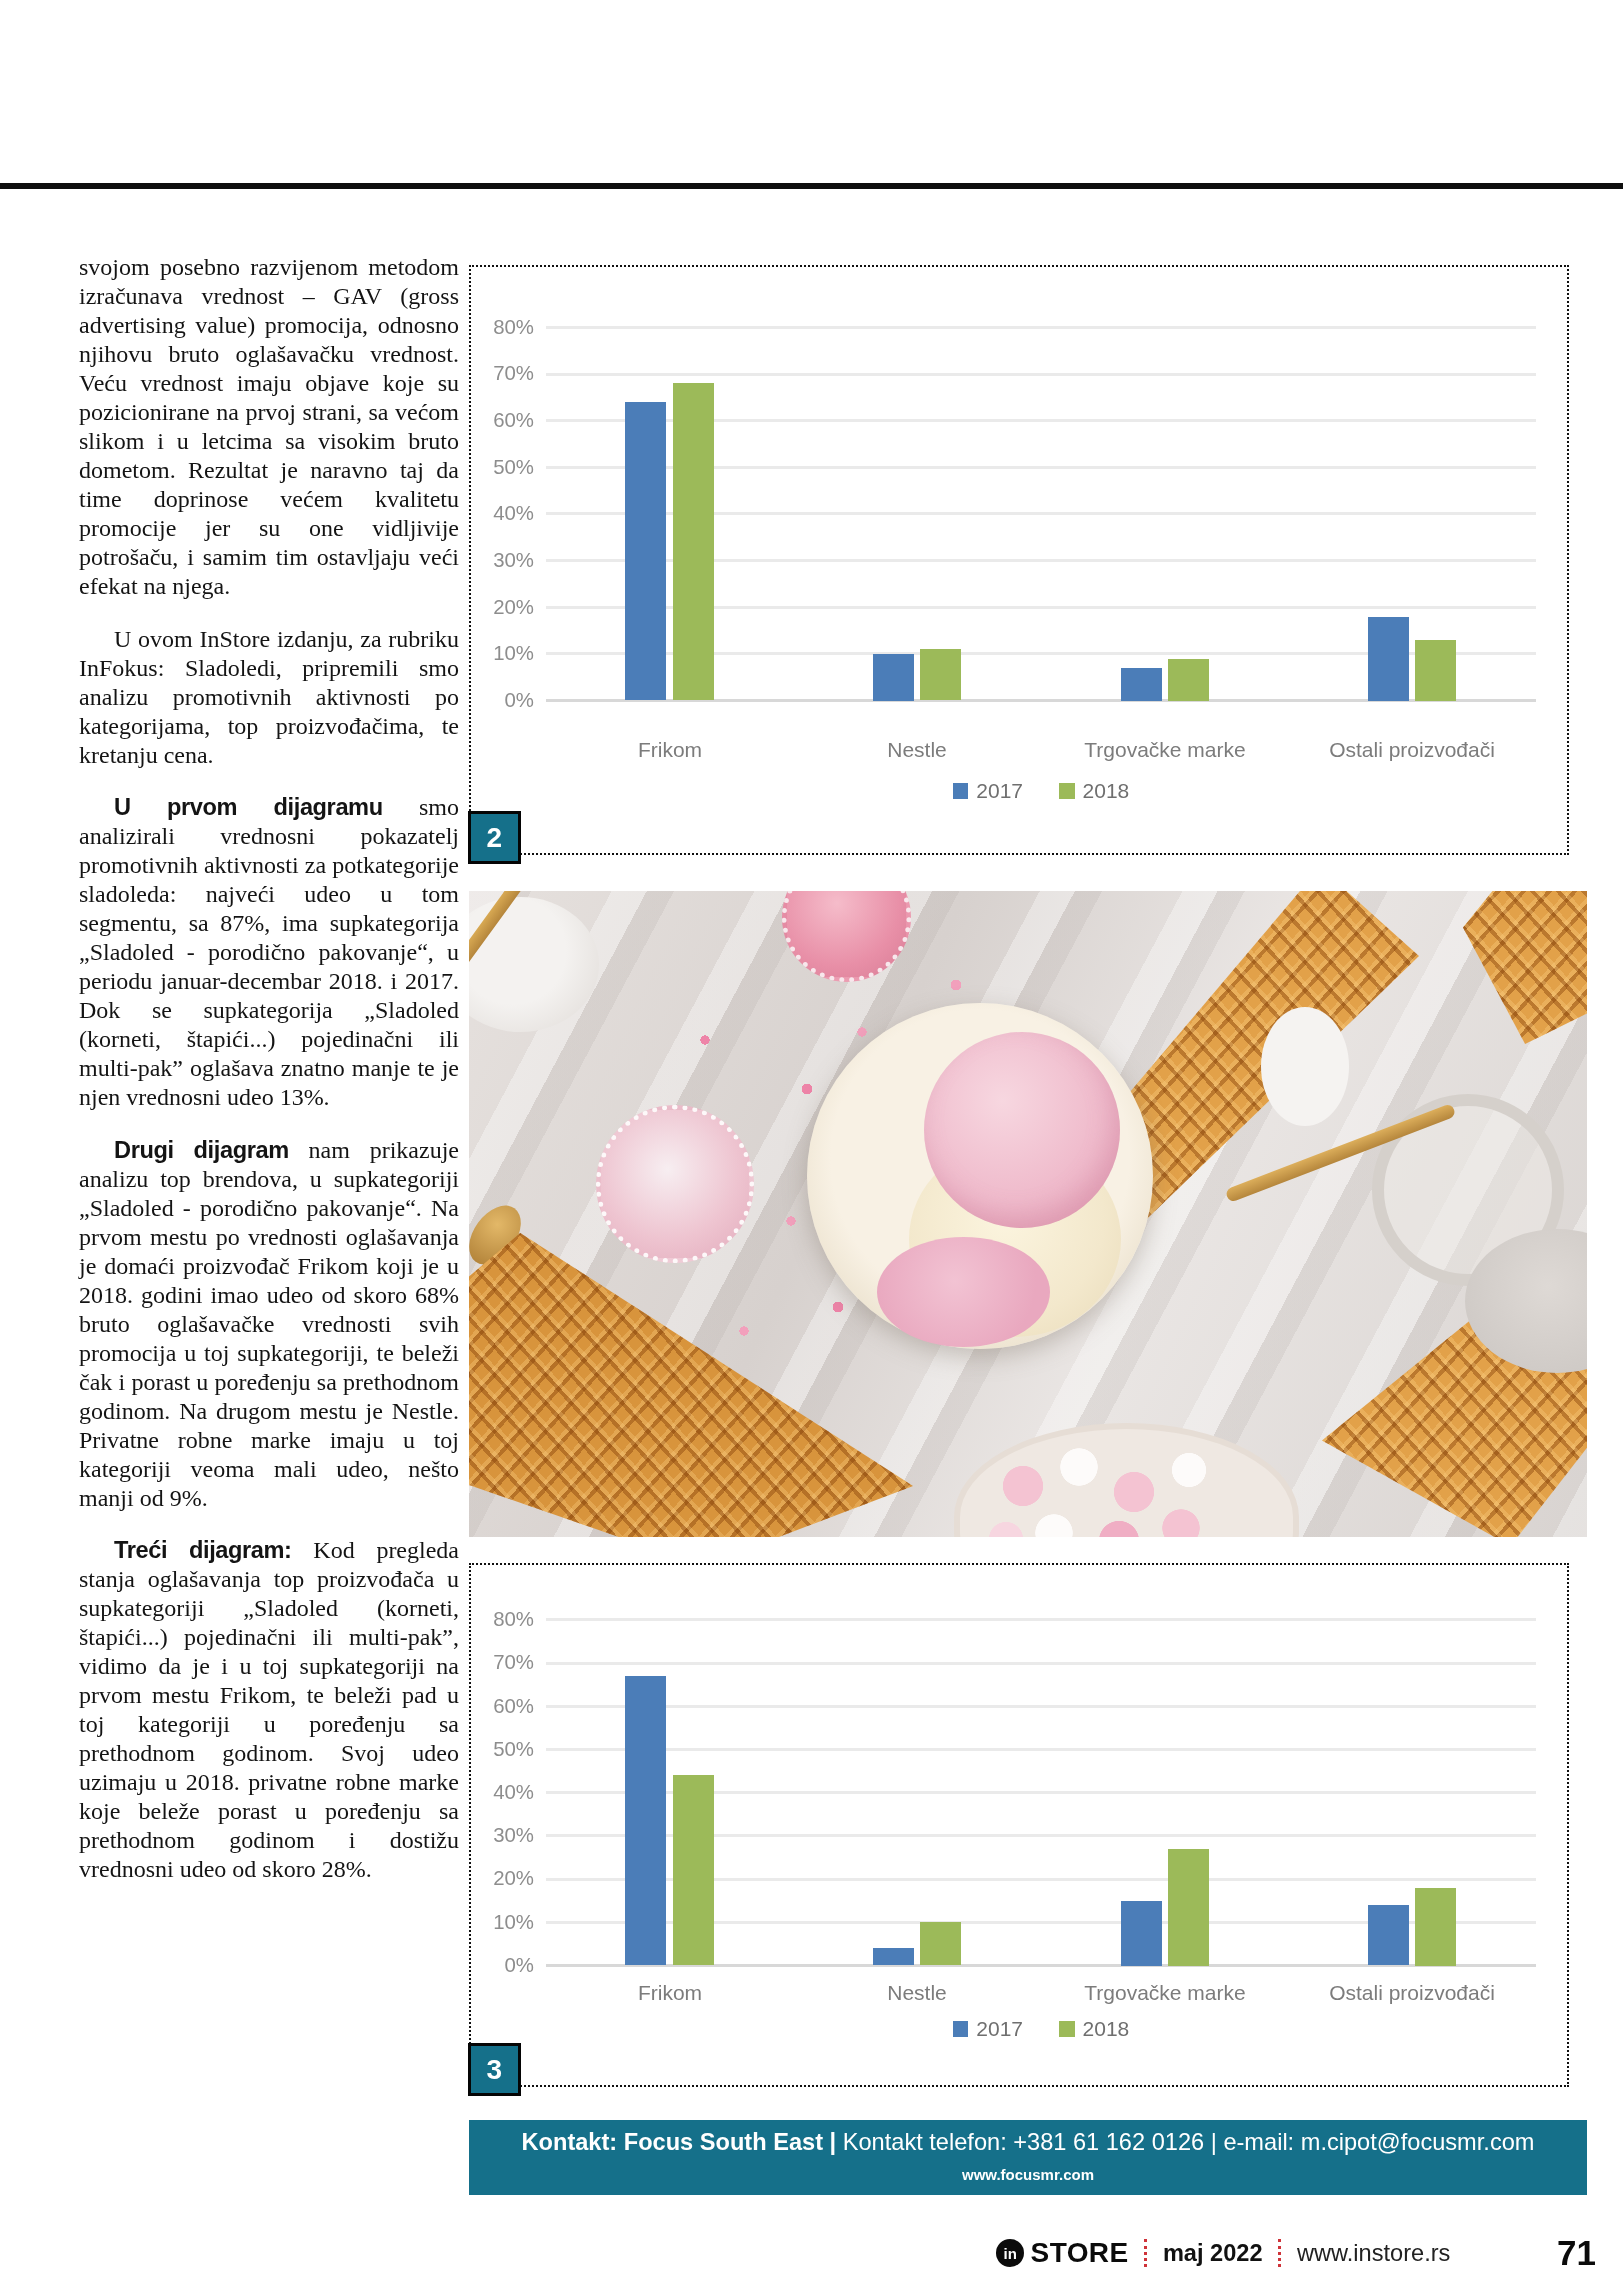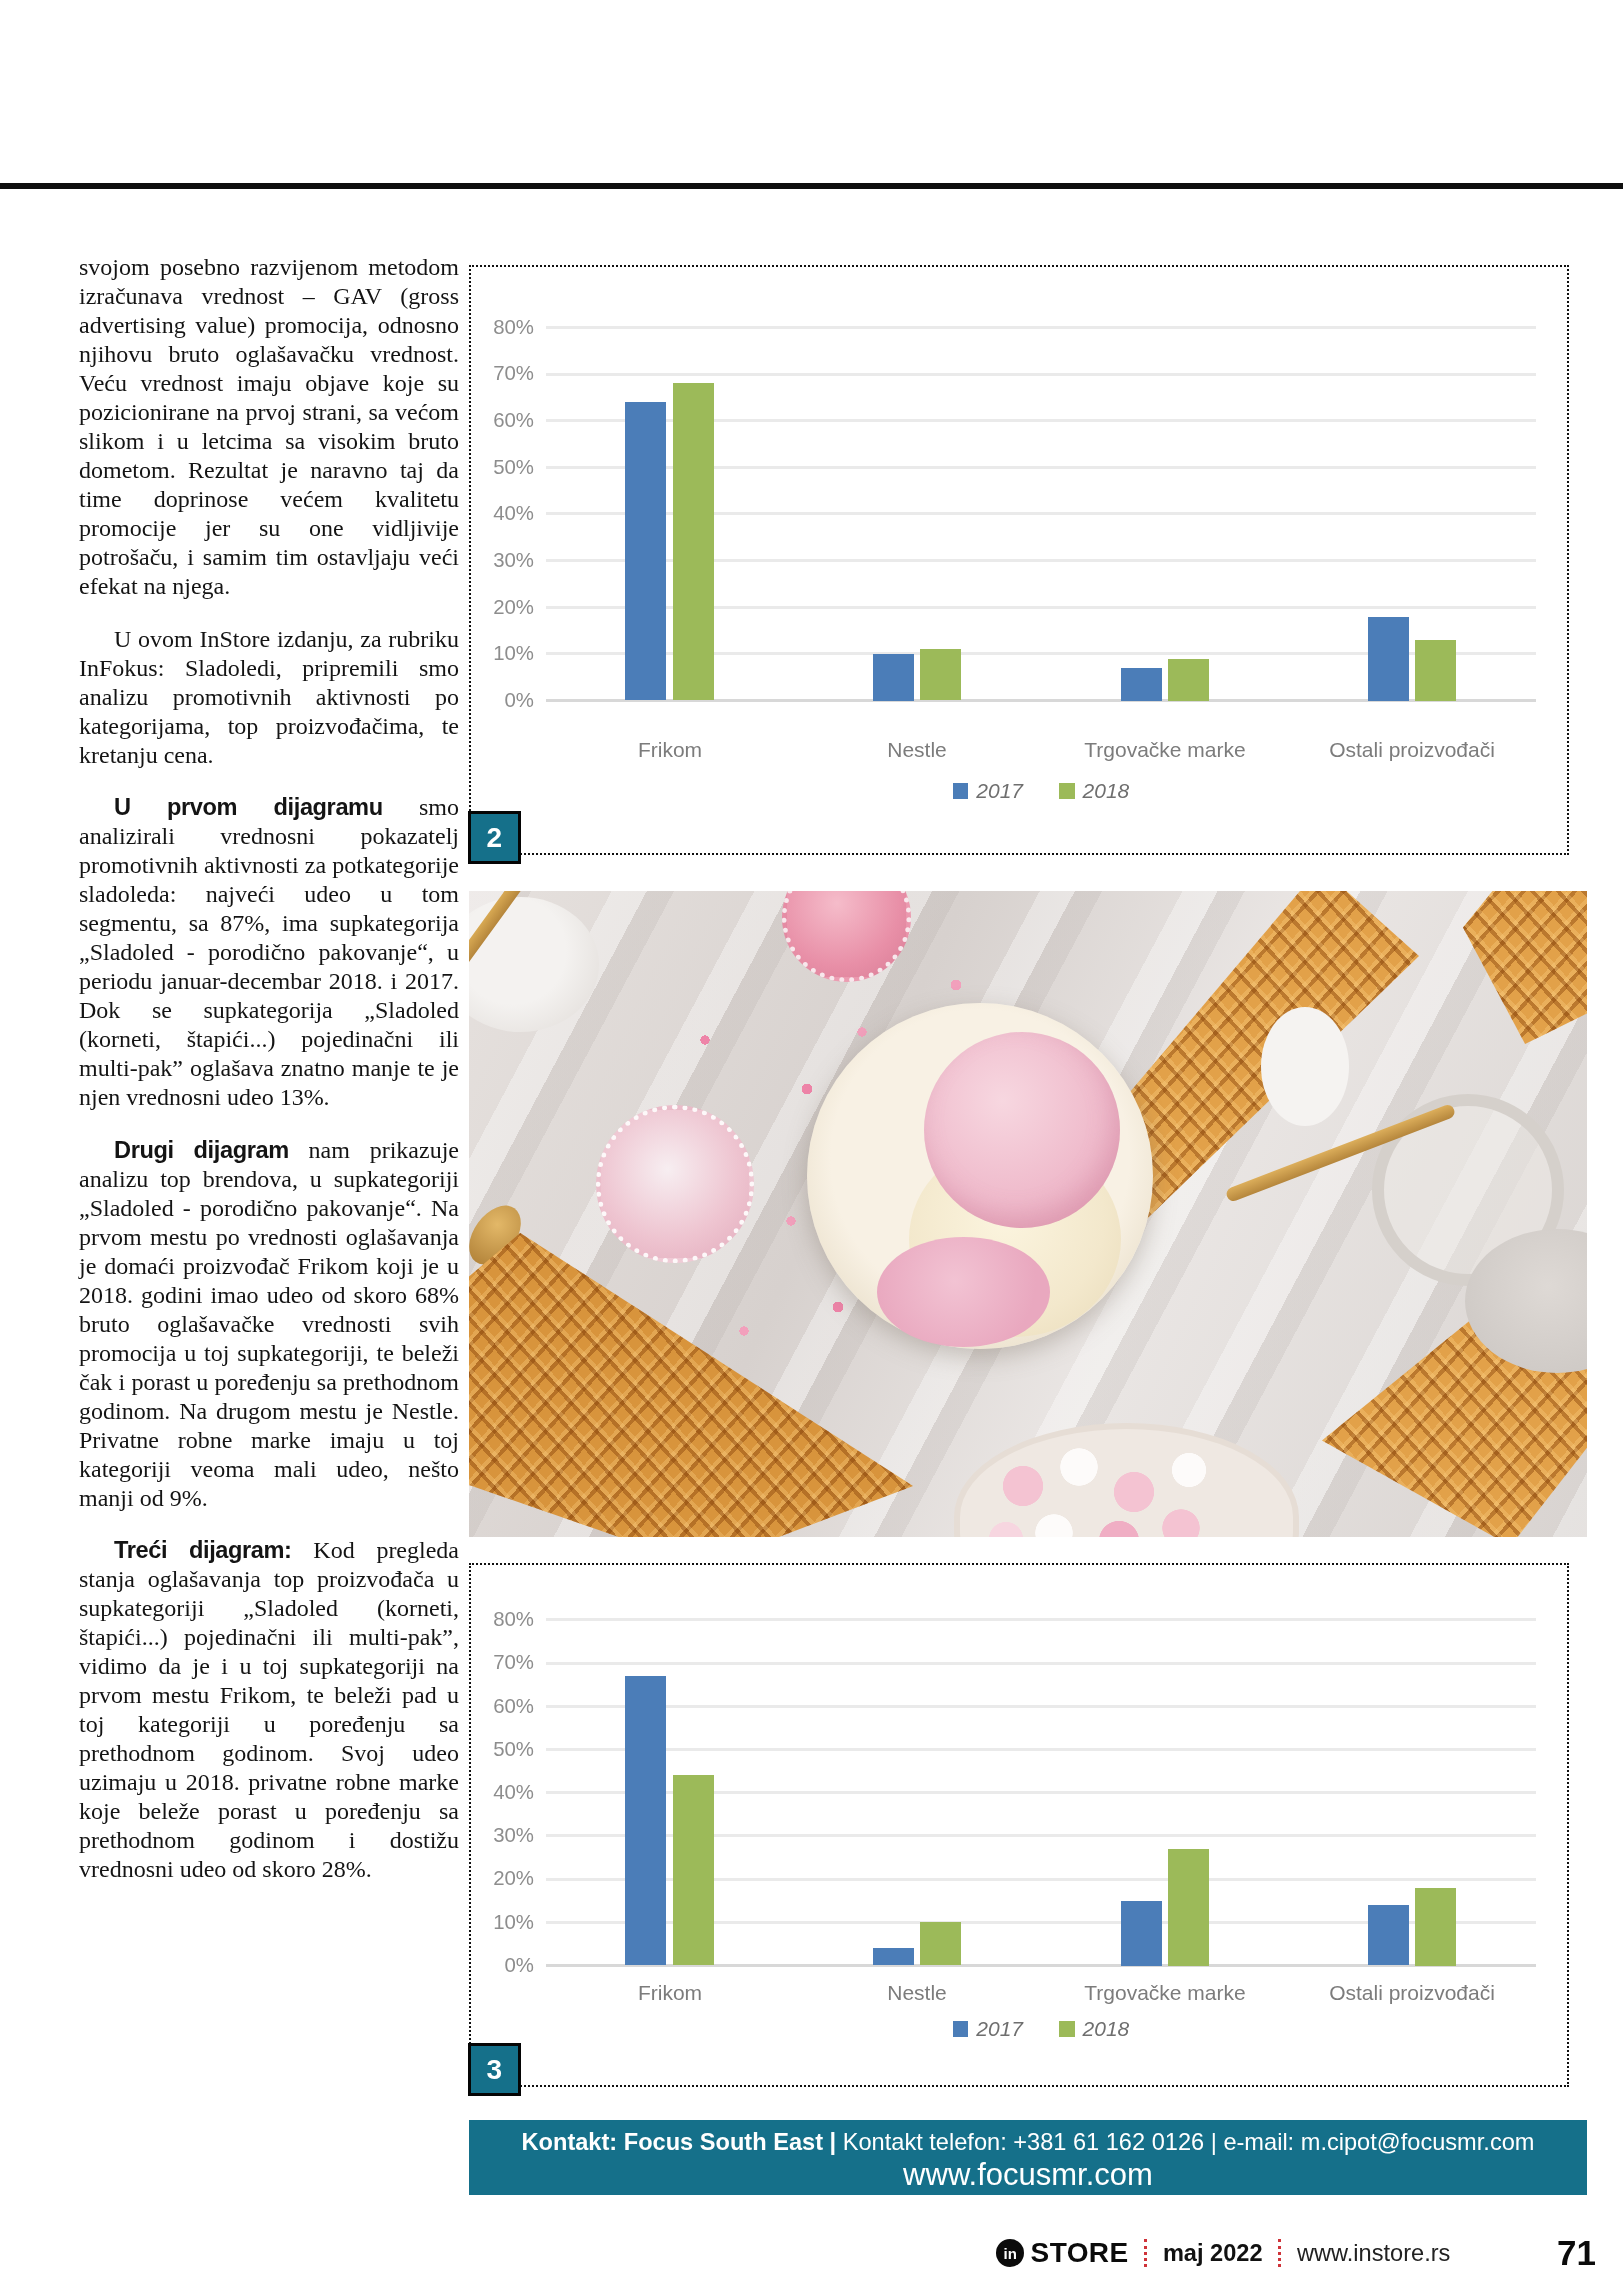--- a/index.html
+++ b/index.html
@@ -22,21 +22,21 @@
                  border:2.4px dotted #101010; }
   #chart2 { top:265px; height:586px; }
   #chart3 { top:1563px; height:520px; }
   .badge { position:absolute; left:-3.1px; bottom:-11px; width:47px; height:47px;
            background:#15708a; border:3.1px solid #050505; color:#fff; font-weight:700;
            font-size:28px; display:flex; align-items:center; justify-content:center; }
   .gridline { position:absolute; height:3.1px; background:#eaeaea; }
   .ytick { position:absolute; left:0; width:63px; text-align:right; font-size:20.4px; color:#8d8d8d; }
   .bar { position:absolute; }
   .cat-label { position:absolute; text-align:center; font-size:21px; color:#7c7c7c; }
-  .legend { position:absolute; display:flex; justify-content:center; gap:36px;font-style:italic; }
+  .legend { position:absolute; display:flex; justify-content:center; gap:36px; }
   .legend-item { display:flex; align-items:center; gap:7.9px; font-size:21px; color:#6f6f6f; }
   .legend-swatch { width:15.7px; height:15.7px; display:inline-block; }
 
   
   .photo { position:absolute; left:469px; top:891px; width:1118px; height:646px; overflow:hidden;
            background:linear-gradient(115deg,#e6e1de 0%,#d7d1ce 35%,#eae6e4 60%,#d8d3d0 100%); }
   .photo * { position:absolute; }
   .marble-streaks { inset:0;
       background:repeating-linear-gradient(118deg, rgba(255,255,255,0.35) 0 31px,
                  rgba(170,162,158,0.18) 31px 55px, rgba(255,255,255,0) 55px 126px); }
@@ -103,21 +103,21 @@
             radial-gradient(circle 17.3px at 229px 41px, #fdfbfa 97%, rgba(0,0,0,0) 100%),
             radial-gradient(circle 19px at 94px 104px, #fdfbfa 97%, rgba(0,0,0,0) 100%),
             radial-gradient(circle 20.4px at 159px 112px, #f0aec4 97%, rgba(0,0,0,0) 100%),
             radial-gradient(circle 19px at 221px 99px, #f4c3d2 97%, rgba(0,0,0,0) 100%),
             radial-gradient(circle 17.3px at 46px 110px, #f7d6e0 97%, rgba(0,0,0,0) 100%); }
 
   
   .contact { position:absolute; left:469px; top:2120px; width:1118px; height:75px;
              background:#15708a; color:#fff; text-align:center; }
   .contact .l1 { margin-top:6.3px; font-size:23.6px; line-height:33px; }
-  .contact .l2 { font-size:31px; font-weight:400; line-height:31px; }
+  .contact .l2 { font-size:15px; font-weight:700; line-height:31px; }
 
   
   .footer { position:absolute; top:2233px; right:27px; display:flex; align-items:center; gap:15.7px; }
   .logo { display:flex; align-items:center; gap:6.3px;margin-left:38px; }
   .logo-circle { width:28px; height:28px; border-radius:50%; background:#0b0b0b; color:#fff;
                  font-size:15px; font-weight:700; display:flex; align-items:center; justify-content:center; }
   .logo-text { font-size:28px; font-weight:800; letter-spacing:0.4px; color:#0b0b0b; }
   .footer-sep { width:0; height:28px; border-left:3.1px dotted #cf3339; }
   .issue { font-size:23.6px; font-weight:700; color:#111; }
   .site { font-size:23.6px; color:#222; }

